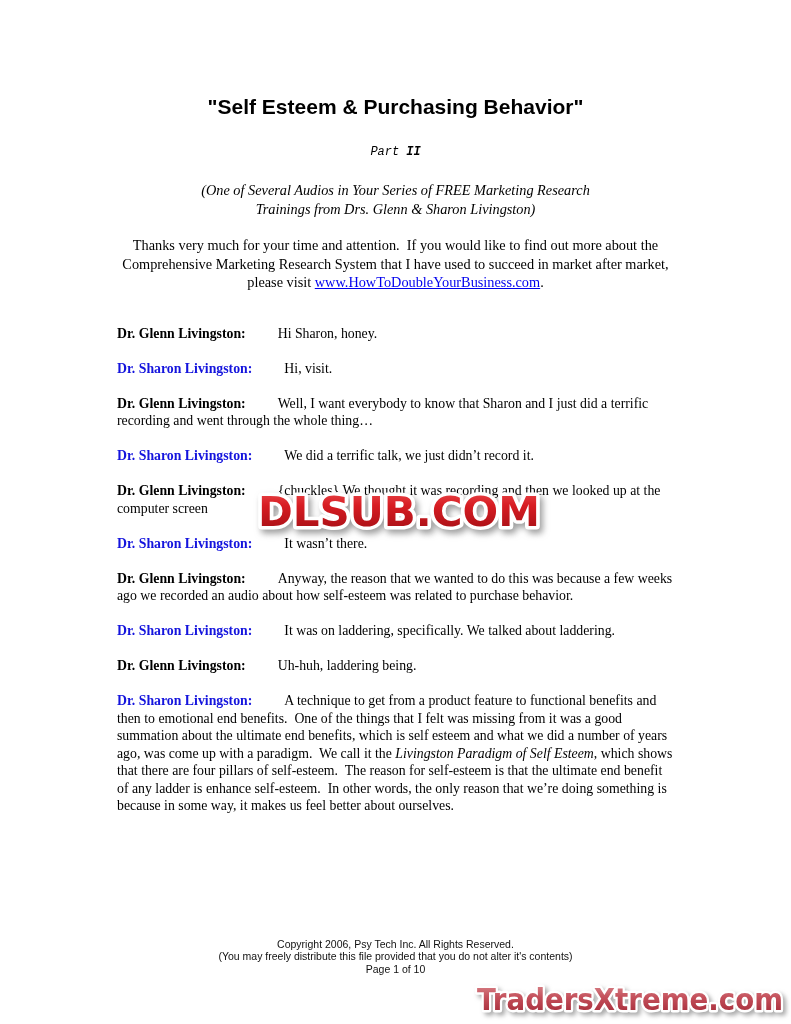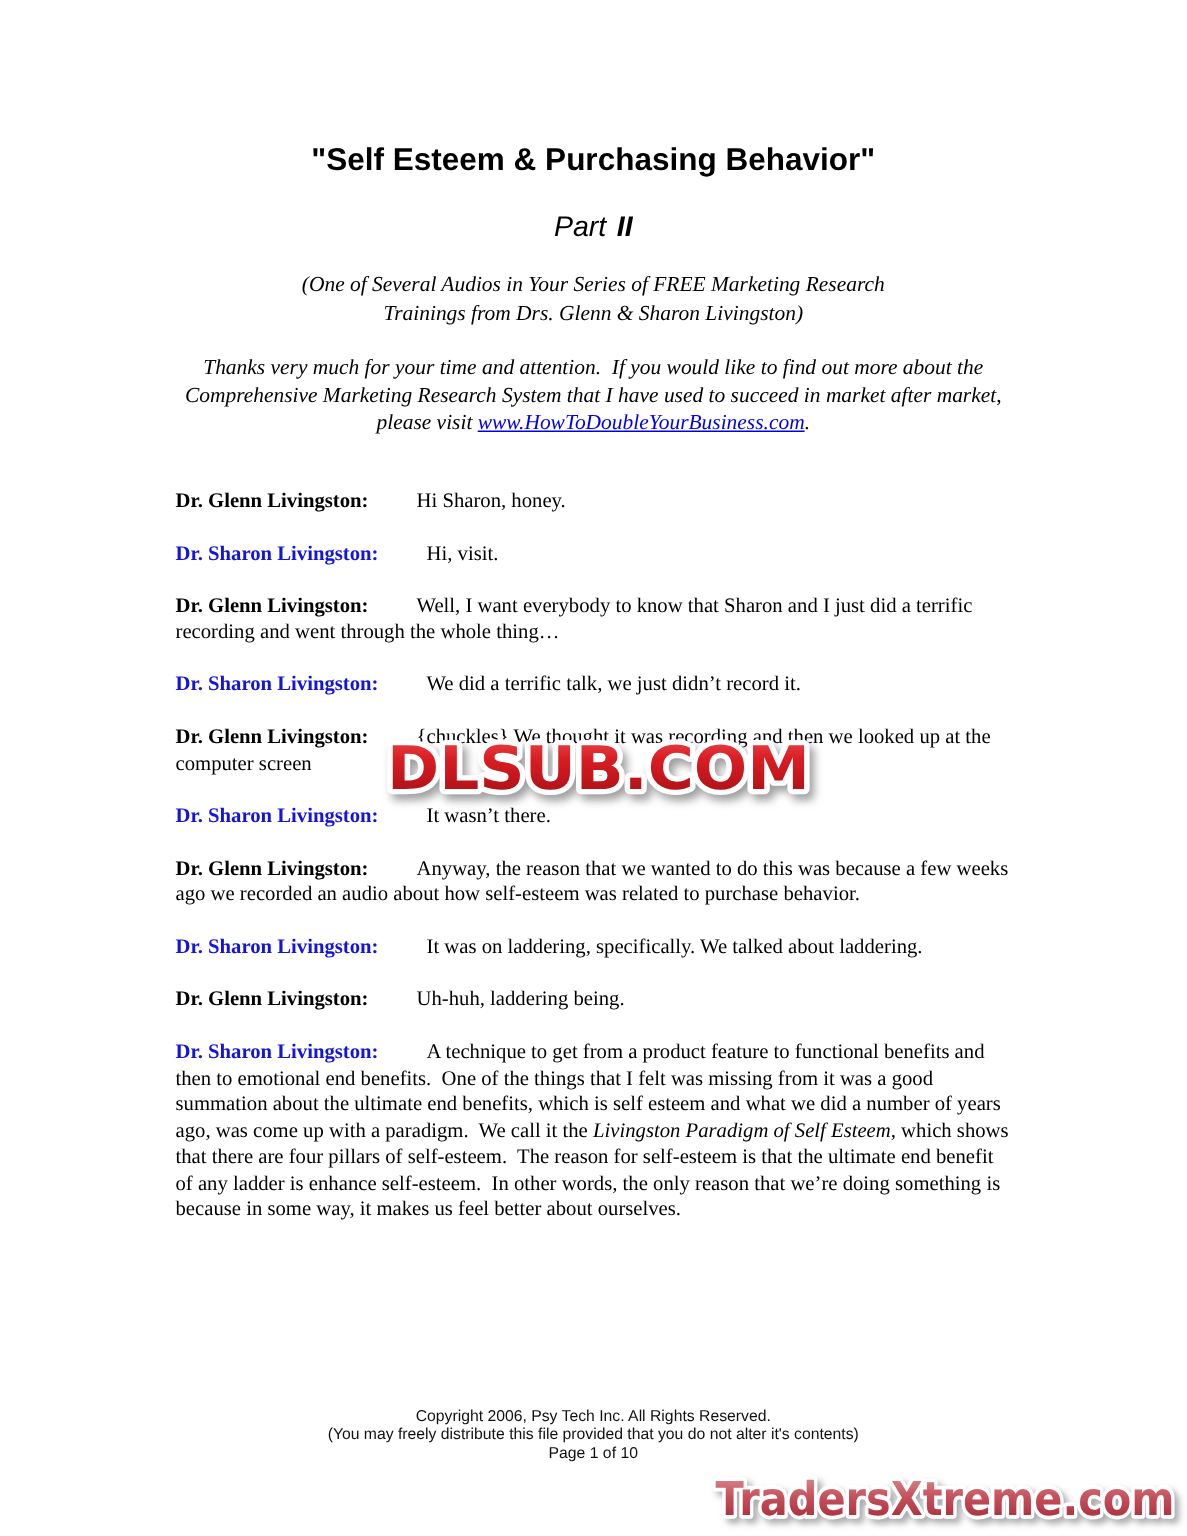--- a/index.html
+++ b/index.html
@@ -9,25 +9,25 @@
 
   .tc4s-wrap { position:absolute; top:2px; right:3px; }
   .dlsub-wrap { position:absolute; top:484px; left:251px; }
   .traders-wrap { position:absolute; top:976px; right:2px; }
 
   .doc { position:absolute; left:117px; top:0; width:557px; }
 
   .title { margin:95px 0 0 0; text-align:center;
            font-family:"Liberation Sans", sans-serif; font-weight:bold; font-size:21px; line-height:24px; }
   .part { margin-top:23px; text-align:center;
-          font-family:Liberation Sans, sans-serif; font-style:italic; font-size:19px; line-height:20px; }
+          font-family:Liberation Mono, monospace; font-style:italic; font-size:12px; line-height:20px; }
   .part-num { font-weight:bold; margin-left:7px; }
   .subtitle { margin-top:19px; text-align:center; font-style:italic;
               font-size:14.3px; line-height:18.5px; }
-  .thanks { margin-top:18px; text-align:center; font-style:italic;
+  .thanks { margin-top:18px; text-align:center; 
             font-size:14.3px; line-height:18.5px; white-space:pre-wrap; }
   .link { color:#0000ee; text-decoration:underline; cursor:pointer; }
 
   .dialogue { margin-top:33px; font-size:13.8px; line-height:17.5px; }
   .dialogue p { margin:0 0 17.5px 0; white-space:pre-wrap; }
   .speaker { font-weight:bold; margin-right:32px; }
   .sharon { color:#1414dd; }
   .em { font-style:italic; }
 
   .footer { position:absolute; top:938px; left:0; width:791px; text-align:center;

